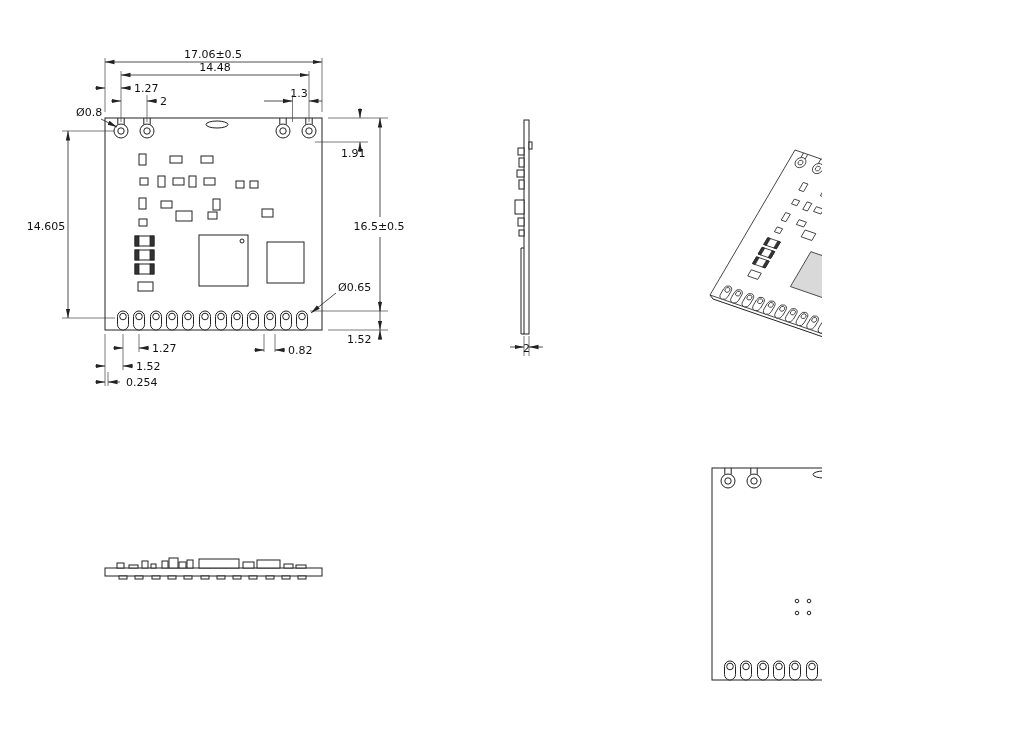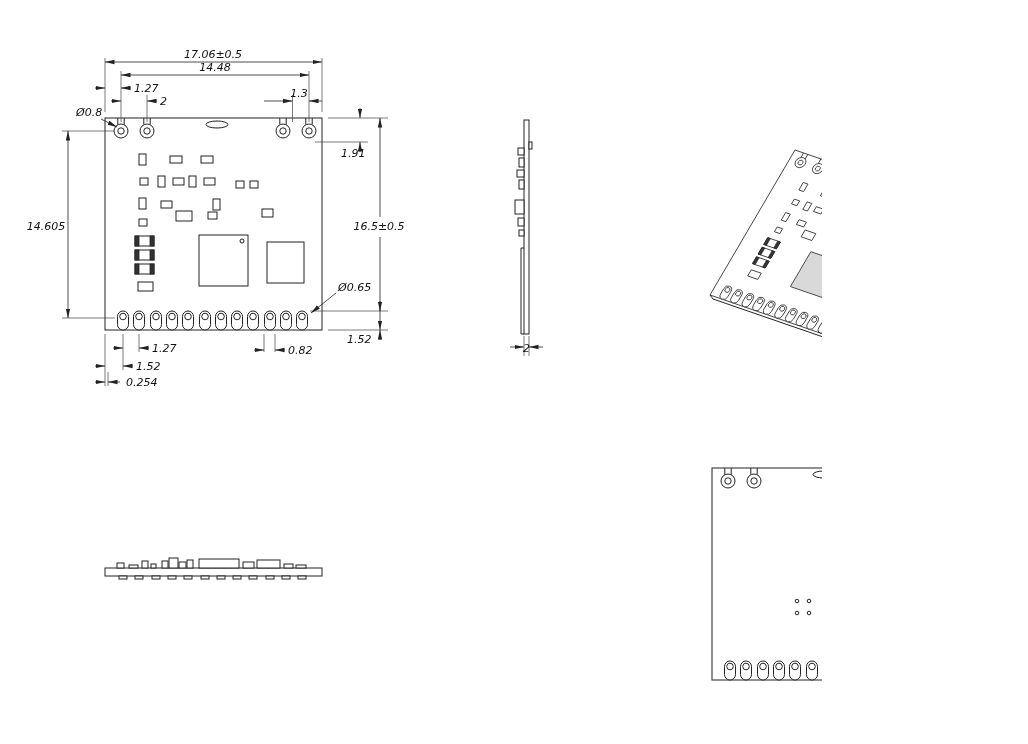--- a/index.html
+++ b/index.html
@@ -1,17 +1,17 @@
 <!DOCTYPE html>
 <html><head>
 <meta charset="utf-8">
 <style>
   html,body{margin:0;padding:0;background:#fff;}
   .sheet{position:relative;width:822px;height:744px;background:#ffffff;overflow:hidden;
-         font-family:"DejaVu Sans",sans-serif;font-style:italic;}
+         font-family:"DejaVu Sans",sans-serif;}
   svg{position:absolute;left:0;top:0;}
   .ln{stroke:#222;stroke-width:1;fill:none;}
   .fl{stroke:#222;stroke-width:1;fill:#ffffff;}
   .dk{stroke:#222;stroke-width:0.8;fill:#333;}
   .dim{stroke:#222;stroke-width:0.8;fill:none;}
   .ext{stroke:#444;stroke-width:0.7;fill:none;}
   .dt{font-family:"DejaVu Sans",sans-serif;font-size:11px;fill:#111;}
 </style>
 </head>
 <body>

